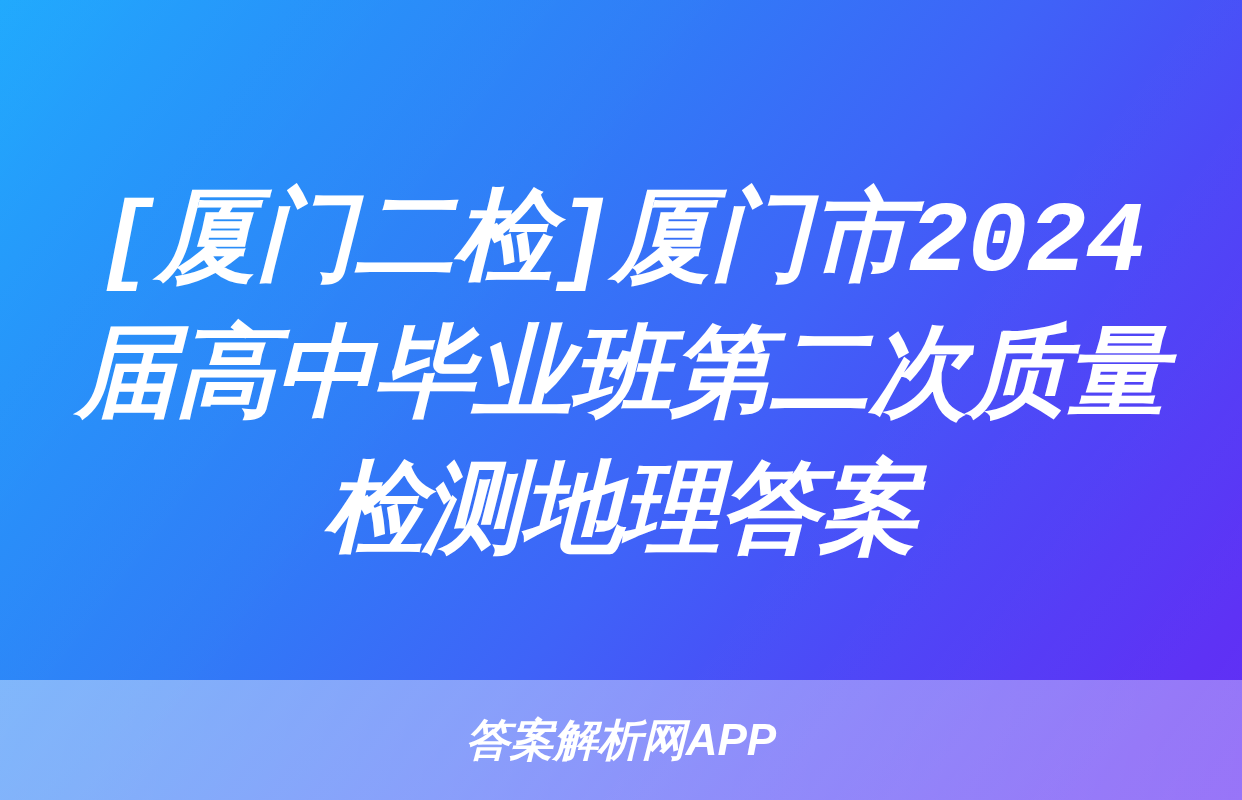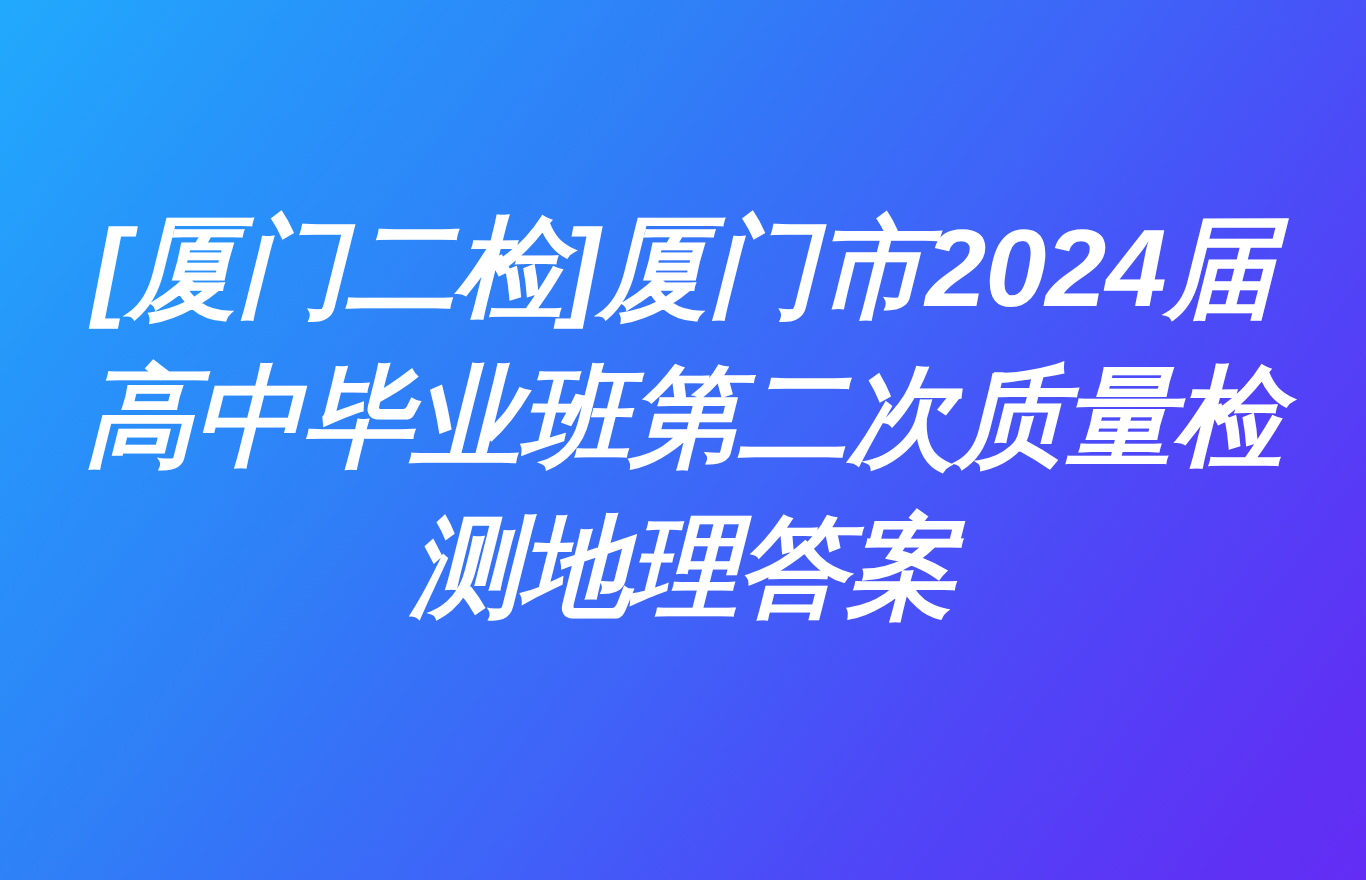--- a/index.html
+++ b/index.html
@@ -48,21 +48,21 @@
     top: 176px;
     width: 1242px;
     padding: 0 62px;
     box-sizing: border-box;
     text-align: center;
   }
 
   #title-text {
     display: block;
     color: #FFFFFF;
-    font-family: Liberation Sans, sans-serif;
+    font-family: Liberation Mono, monospace;
     font-size: 100px;
     font-weight: 700;
     font-style: italic;
     line-height: 136px;
     letter-spacing: -1px;
     word-break: break-all;
     text-align: center;
     -webkit-font-smoothing: antialiased;
   }
 
@@ -98,14 +98,17 @@
 <body>
 
 <div id="poster">
 
   <div id="sheen"></div>
 
   <div id="title-block">
     <span id="title-text">[厦门二检]厦门市2024届高中毕业班第二次质量检测地理答案</span>
   </div>
 
+  <div id="footer-band">
+    <span id="footer-text">答案解析网APP</span>
+  </div>
 
 </div>
 
 </body></html>

